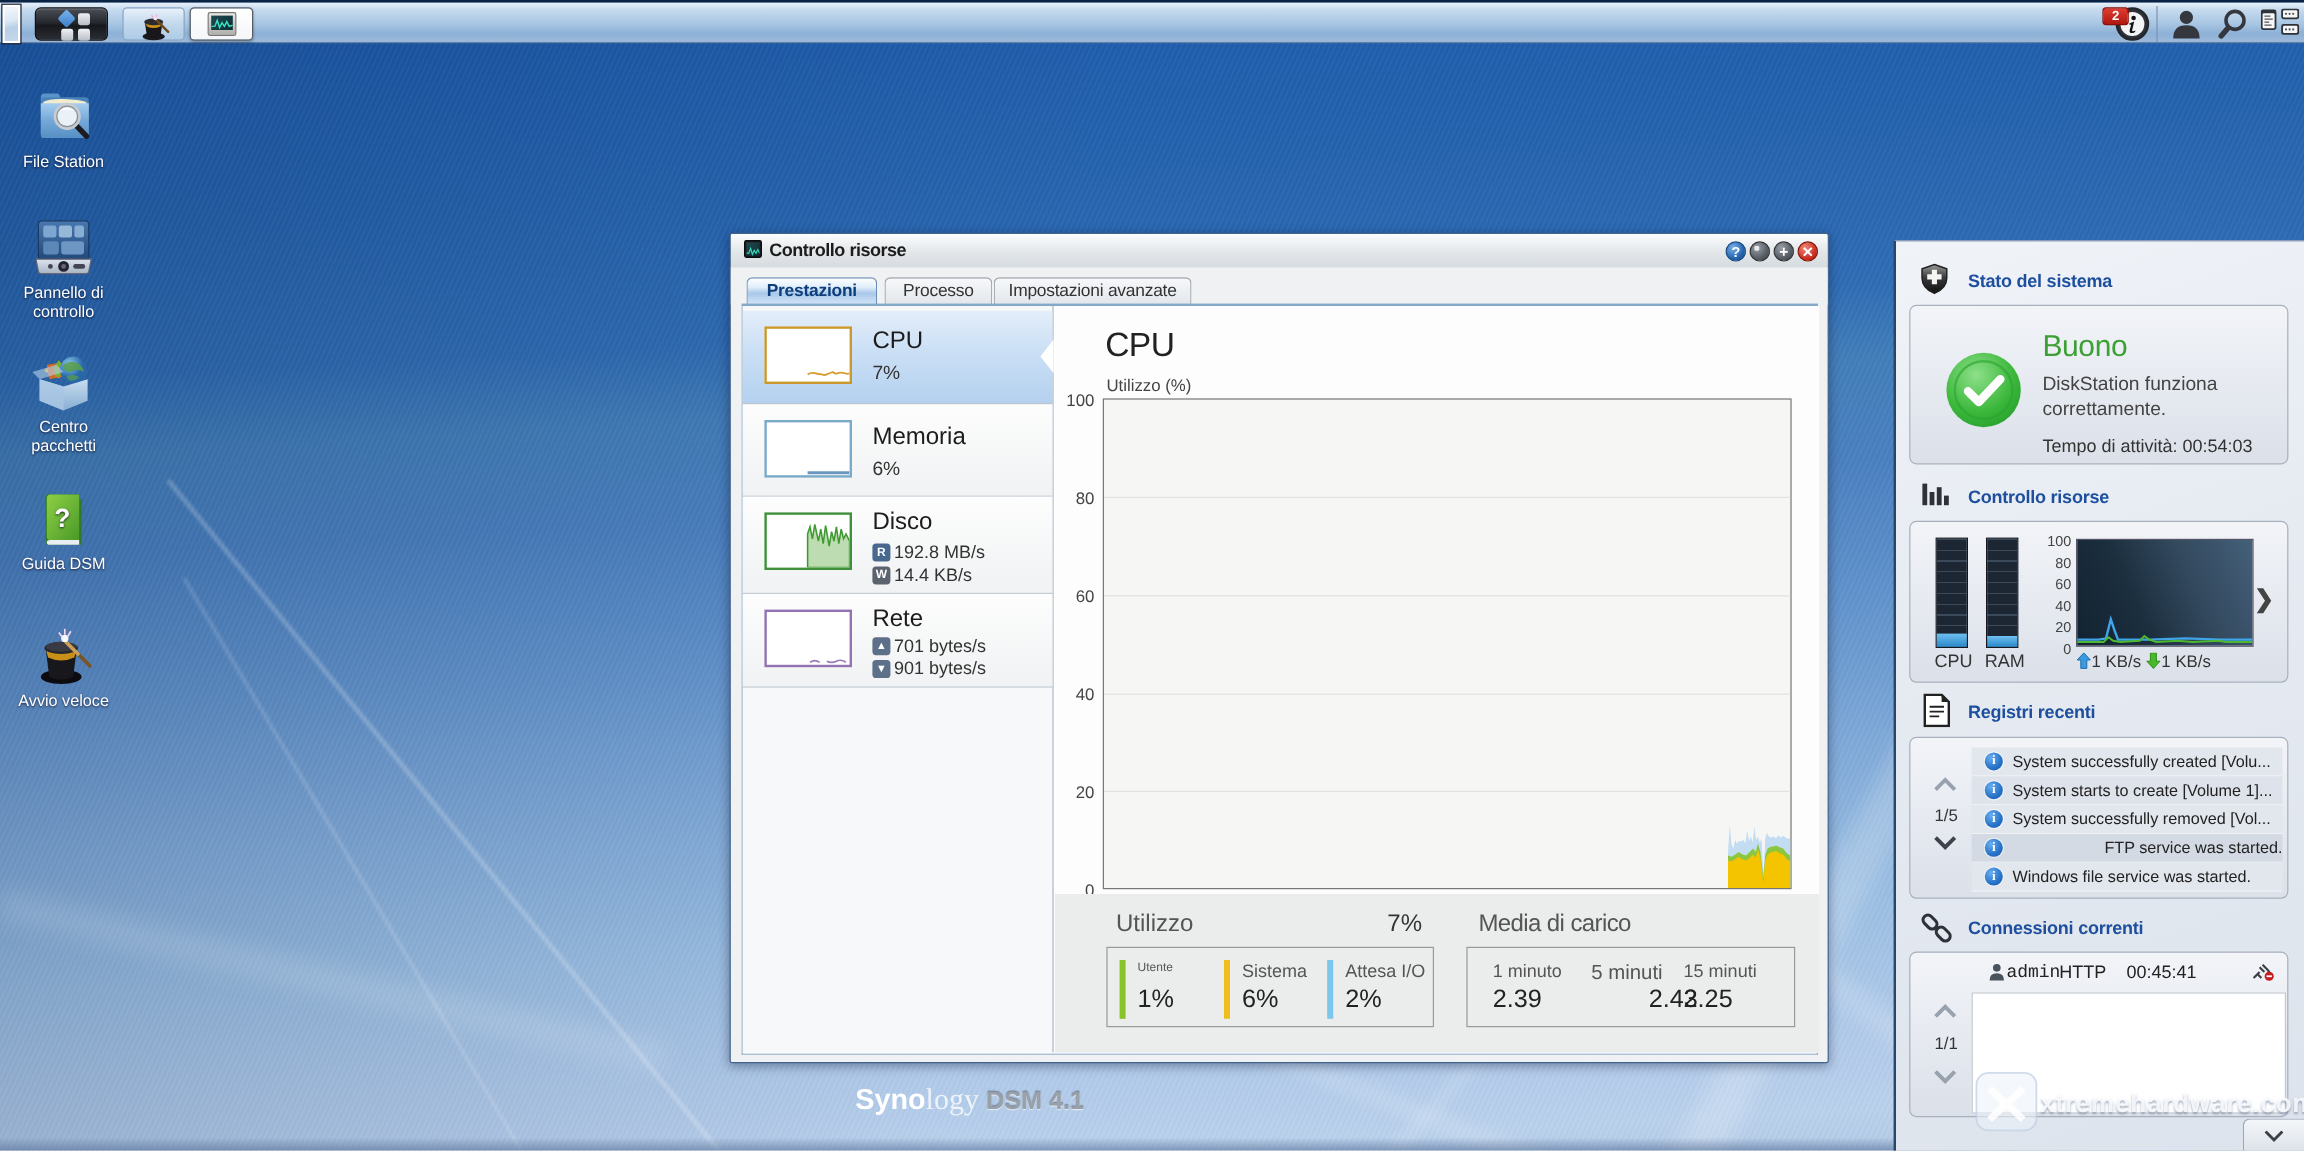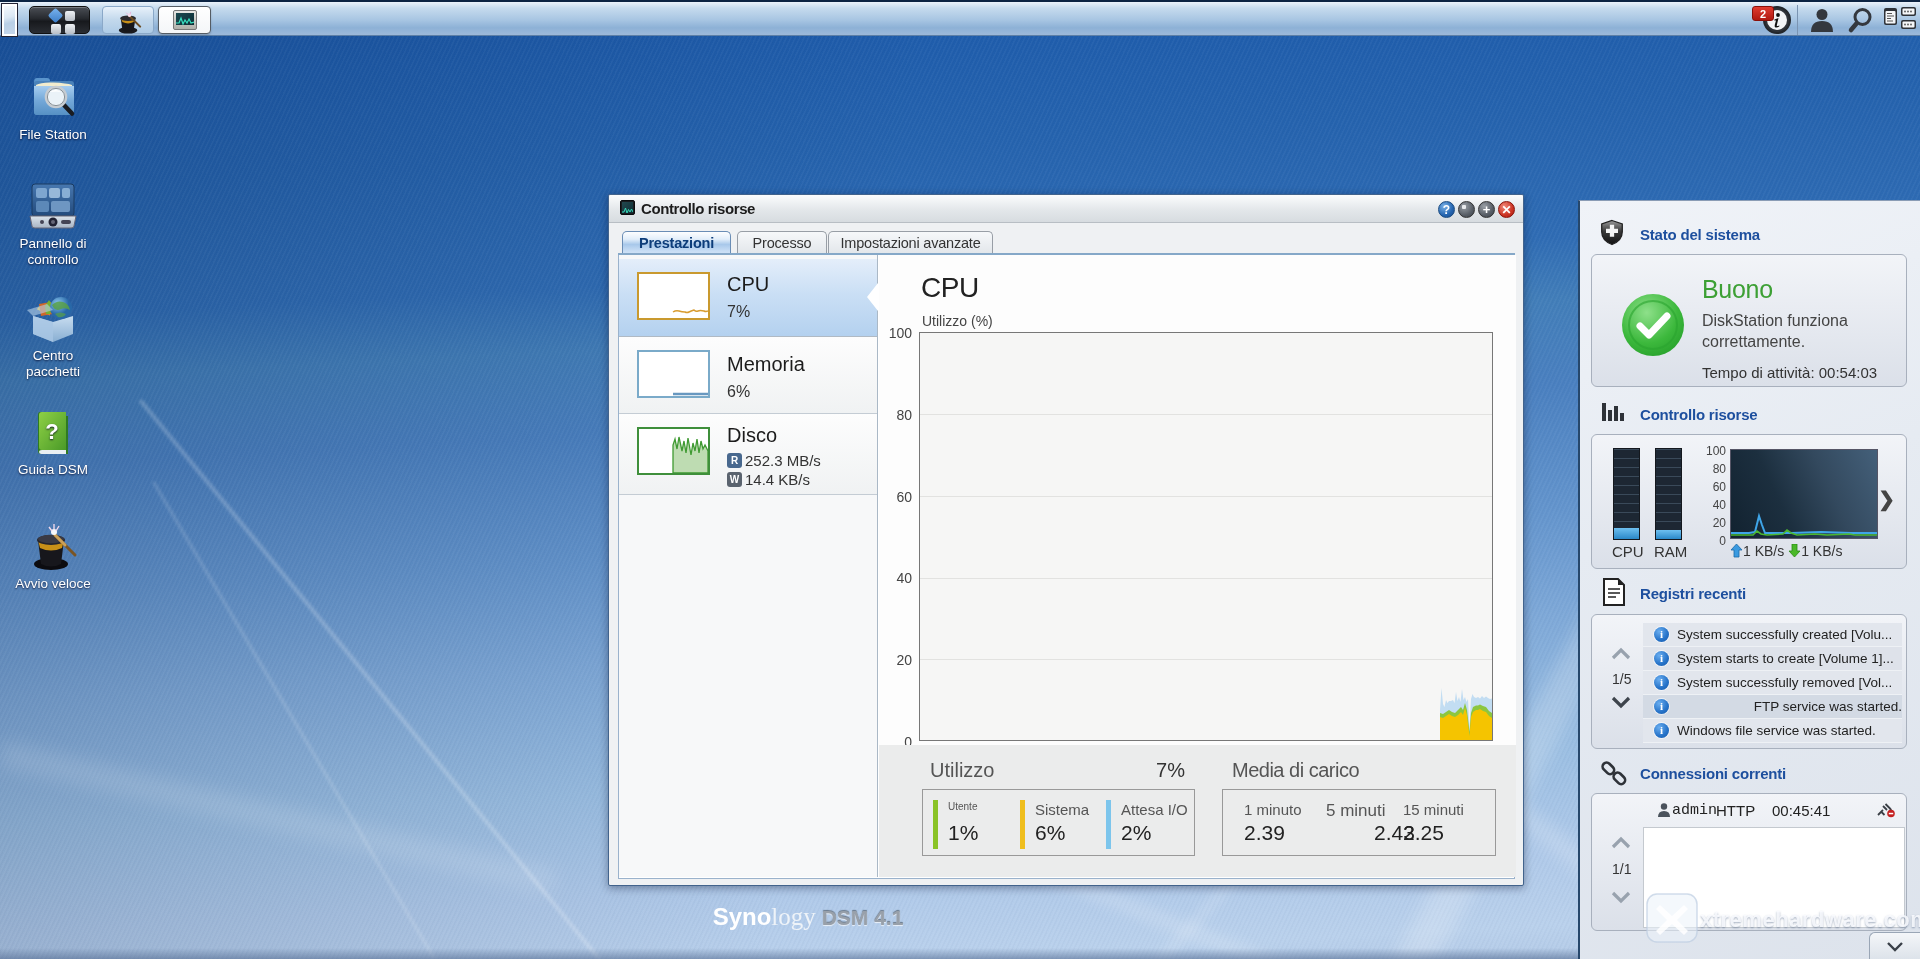--- a/index.html
+++ b/index.html
@@ -297,25 +297,35 @@
         <div style="position:absolute;left:108px;top:16px;font-size:20px;color:#1c1c1c;">Memoria</div>
         <div style="position:absolute;left:108px;top:46px;font-size:16px;color:#333;">6%</div>
       </div>
 
       <div style="position:absolute;left:0;top:159px;width:258px;height:81px;background:linear-gradient(#fdfdfd,#f0f2f3);border-bottom:1px solid #c4ccd4;">
         <div class="thumb" style="border-color:#3f8f3b;"><svg width="69" height="44">
               <path d="M34 44 L34 16 L36 10 L38 20 L40 8 L43 22 L45 12 L47 24 L49 9 L52 26 L54 14 L56 22 L58 10 L60 24 L62 12 L64 20 L66 16 L69 22 L69 44 Z" fill="#bedcb2" stroke="#3f9a32" stroke-width="1.3"></path>
             </svg></div>
         <div style="position:absolute;left:108px;top:10px;font-size:20px;color:#1c1c1c;">Disco</div>
         <div class="badge" style="left:108px;top:39px;background:#48688e;">R</div>
-        <div style="position:absolute;left:126px;top:38px;font-size:15px;color:#333;">252.3 MB/s</div>
+        <div style="position:absolute;left:126px;top:38px;font-size:15px;color:#333;">192.8 MB/s</div>
         <div class="badge" style="left:108px;top:58px;background:#5a636e;">W</div>
         <div style="position:absolute;left:126px;top:57px;font-size:15px;color:#333;">14.4 KB/s</div>
       </div>
 
+      <div style="position:absolute;left:0;top:240px;width:258px;height:78px;background:linear-gradient(#fdfdfd,#f0f2f3);border-bottom:1px solid #c4ccd4;">
+        <div class="thumb" style="border-color:#9272b2;"><svg width="69" height="44">
+              <path d="M36 42 q4 -3 8 0 M50 41 q4 2 8 0 t8 1" fill="none" stroke="#9a7ab8" stroke-width="1.4"></path>
+            </svg></div>
+        <div style="position:absolute;left:108px;top:10px;font-size:20px;color:#1c1c1c;">Rete</div>
+        <div class="badge arr" style="left:108px;top:36px;">▲</div>
+        <div style="position:absolute;left:126px;top:35px;font-size:15px;color:#333;">701 bytes/s</div>
+        <div class="badge arr" style="left:108px;top:55px;">▼</div>
+        <div style="position:absolute;left:126px;top:54px;font-size:15px;color:#333;">901 bytes/s</div>
+      </div>
     </div>
 
     <div style="position:absolute;left:260px;top:0;width:637px;height:622px;background:#fdfdfd;">
       <div style="position:absolute;left:42px;top:17px;font-size:28px;letter-spacing:-.5px;color:#222;">CPU</div>
       <div style="position:absolute;left:43px;top:58px;font-size:14px;color:#444;">Utilizzo (%)</div>
 
       <div style="position:absolute;left:40px;top:77px;width:574px;height:409px;background:#f6f6f5;border:1px solid #777;">
         <div class="grid" style="top:81px;"></div>
         <div class="grid" style="top:163px;"></div>
         <div class="grid" style="top:245px;"></div>

